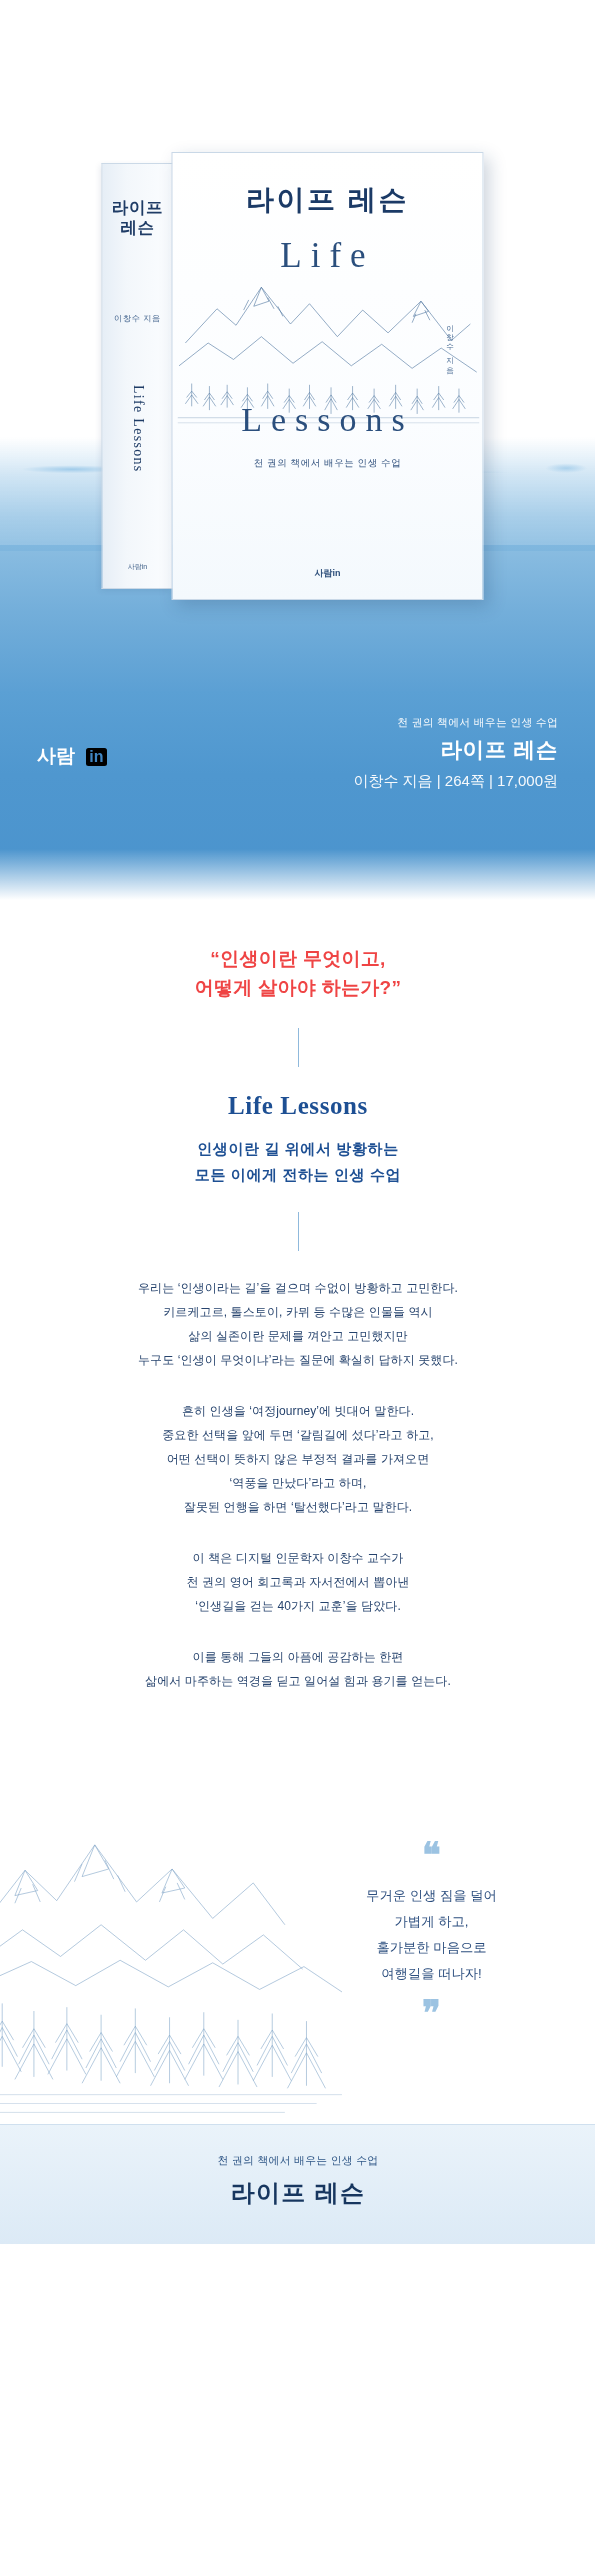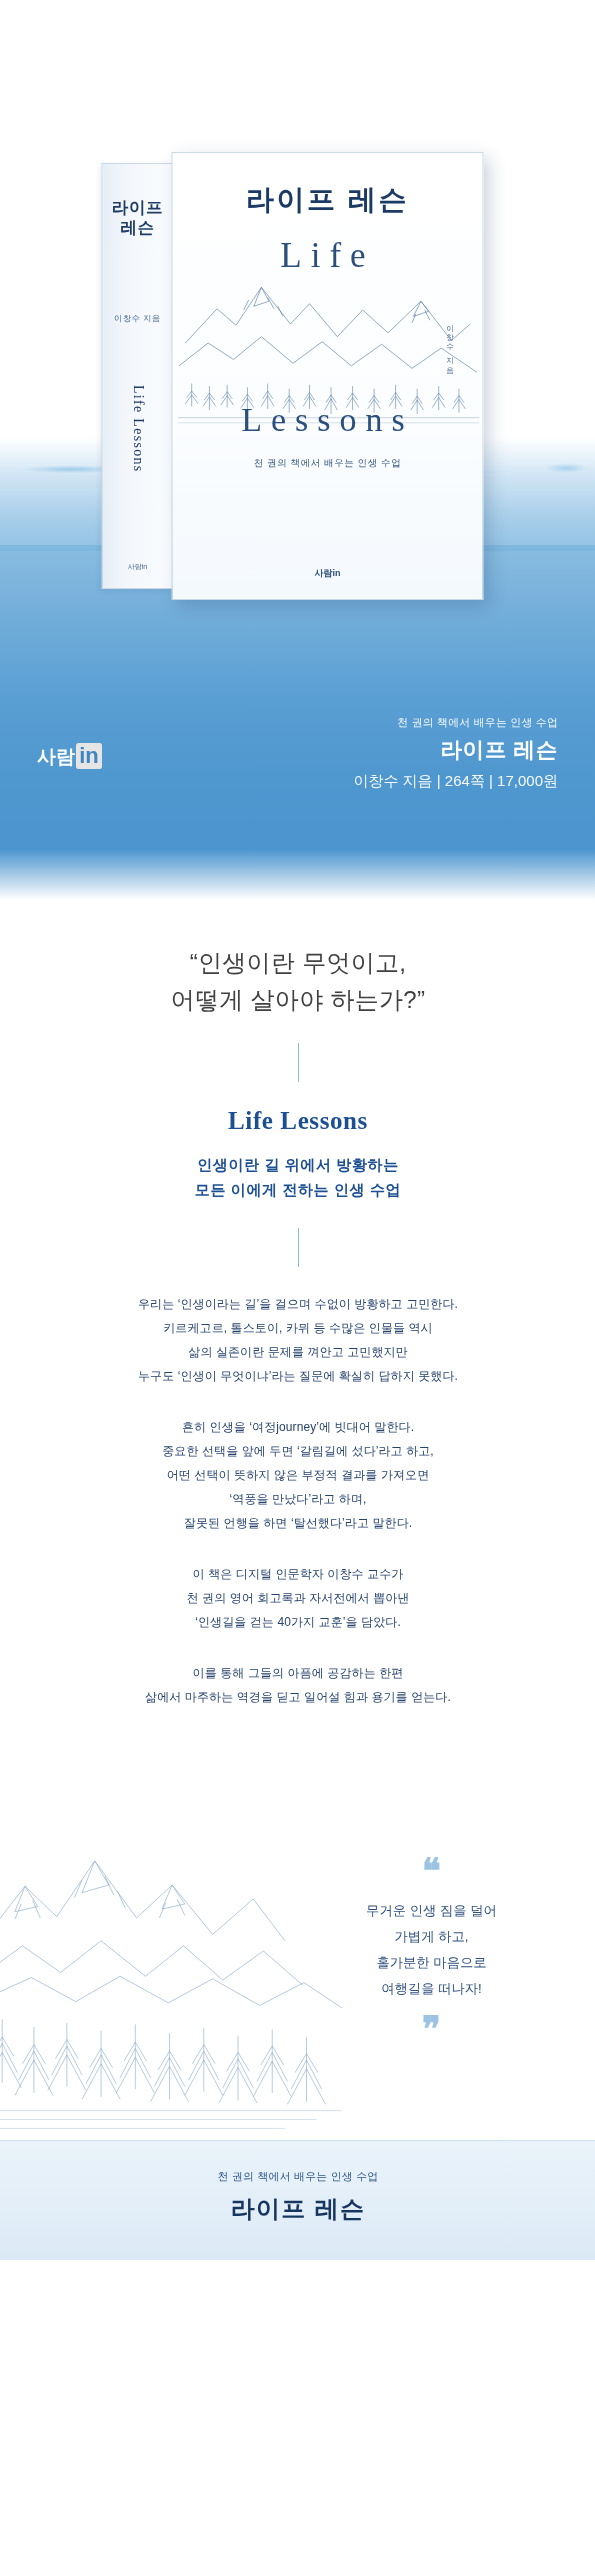--- a/index.html
+++ b/index.html
@@ -233,41 +233,41 @@
     left: 37px;
     top: 743px;
     z-index: 6;
     color: #ffffff;
     font-size: 19px;
     font-weight: bold;
     letter-spacing: 0px;
   }
   .hero-logo .mark {
     display: inline-block;
-    background: #e5e5e5;
+    background: #000000;
     color: #3f86c4;
     border-radius: 2.5px;
     padding: 0 3.2px;
-    margin-left: 1px;
-    font-size: 22px;
+    margin-left: 11px;
+    font-size: 16px;
   }
 
   
   .copy {
     position: relative;
     width: 596px;
     padding: 44px 0 76px;
     background: #ffffff;
     text-align: center;
     z-index: 2;
   }
   .quote-big {
-    font-size: 24px;
-    font-weight: normal;
-    color: #404040;
+    font-size: 19px;
+    font-weight: bold;
+    color: #ef4444;
     line-height: 1.55;
     letter-spacing: 0.3px;
   }
   .rule {
     width: 0.6px;
     height: 39px;
     background: #8fb9dc;
     margin: 25px auto;
   }
   .lessons-en {

